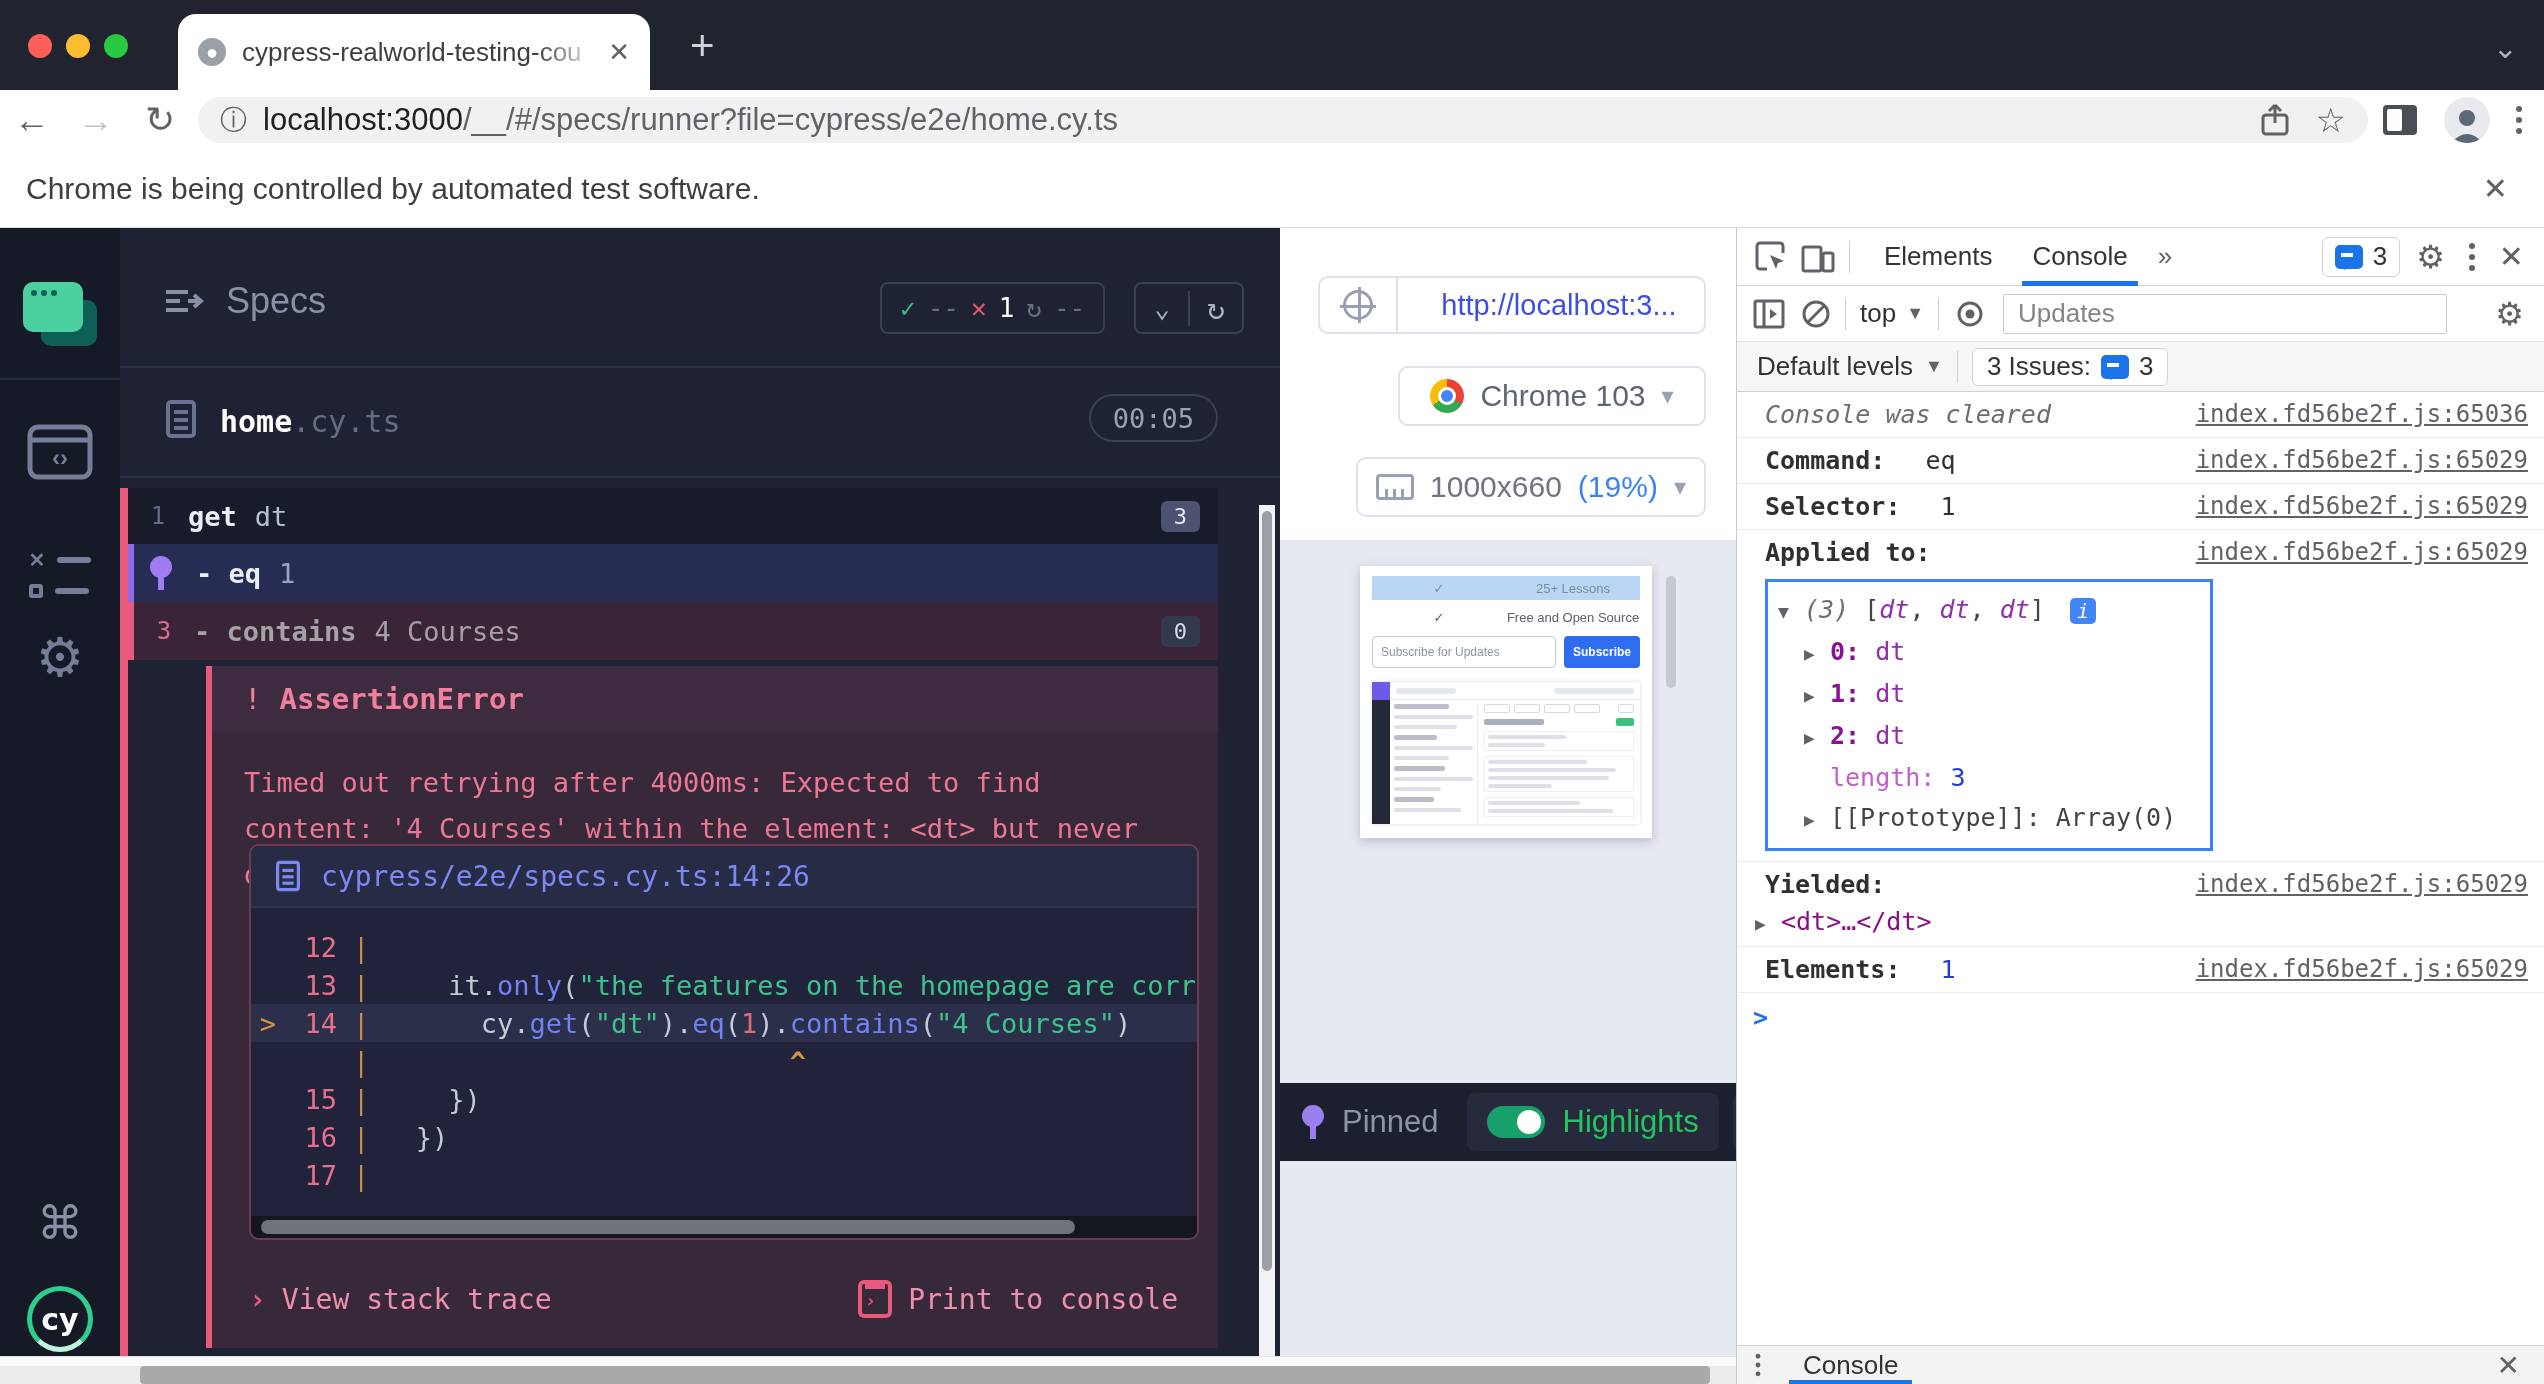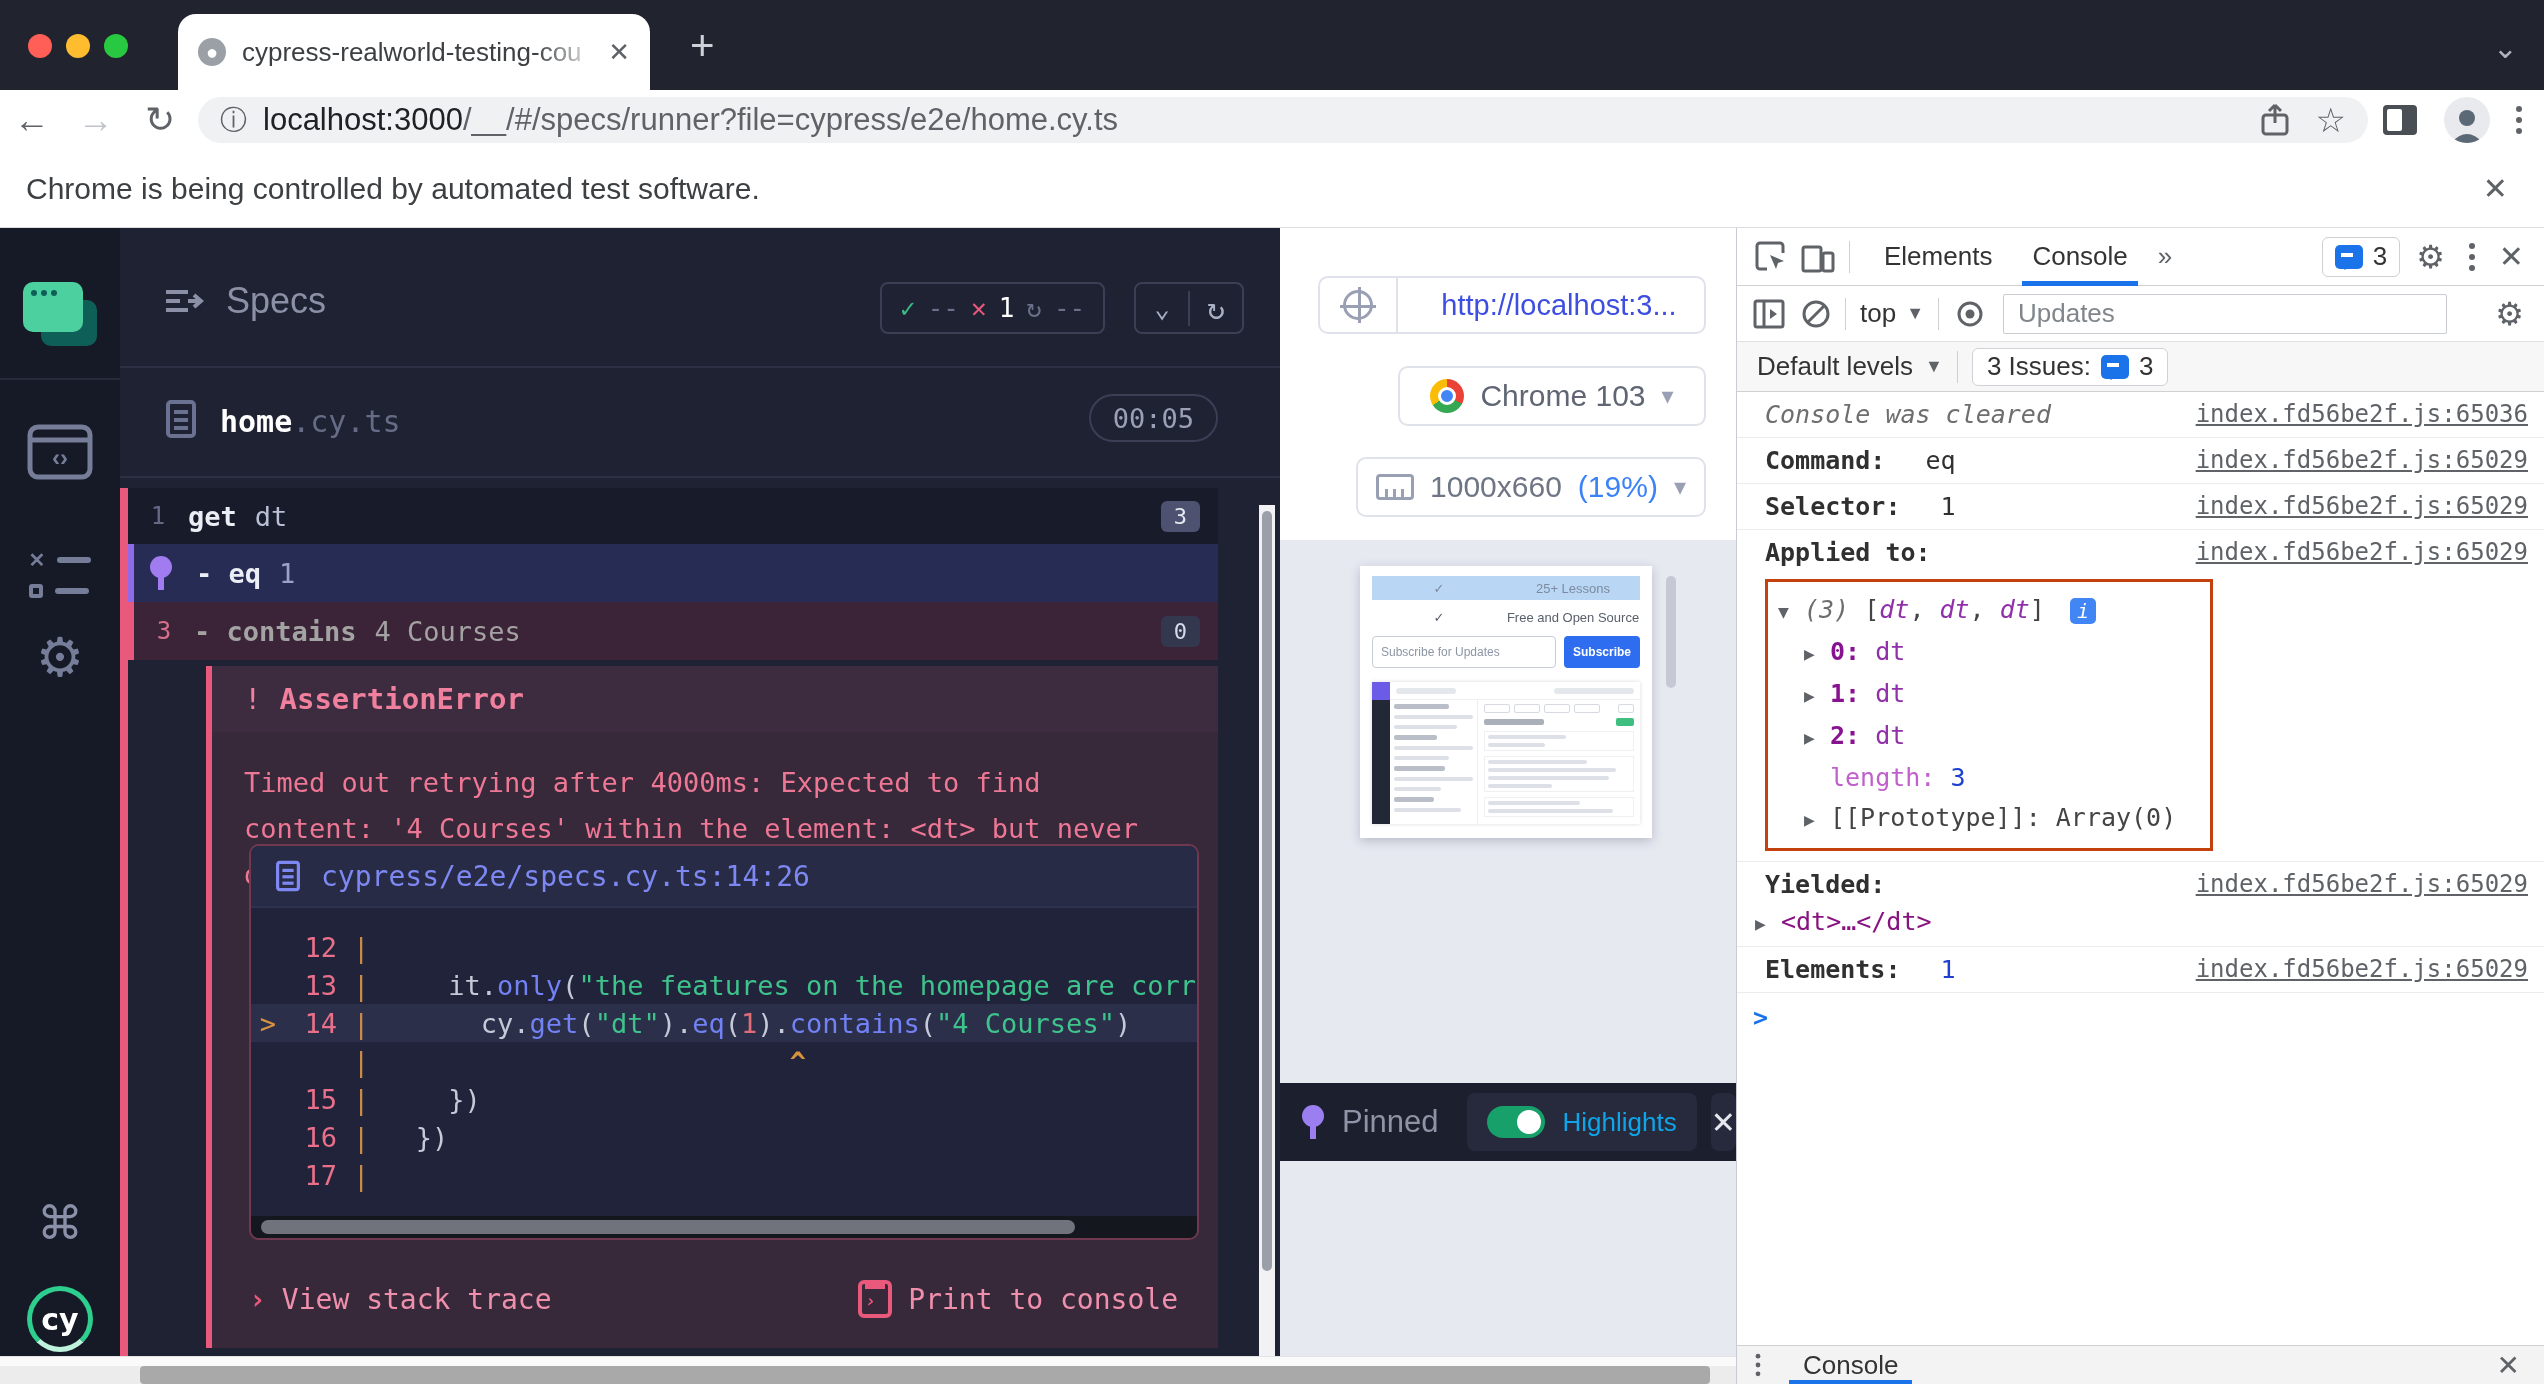--- a/index.html
+++ b/index.html
@@ -203,21 +203,21 @@
 
   #pinbar { position:absolute; left:0; top:855px; width:100%; height:78px; background:#1c1f2d;
     display:flex; align-items:center; }
   #pinbar .pin { margin-left:22px; margin-right:18px; flex:none; }
   #pinbar .pin .hd { background:#9b7ff0; } #pinbar .pin .st { background:#9b7ff0; }
   #pin-label { color:#8e93a6; font-size:31px; }
   #hl-group { margin-left:28px; height:58px; background:#262a3c; border-radius:8px; display:flex;
     align-items:center; padding:0 20px; gap:18px; }
   .toggle { width:58px; height:32px; border-radius:16px; background:#18a06a; position:relative; }
   .toggle i { position:absolute; right:4px; top:4px; width:24px; height:24px; border-radius:50%; background:#fff; }
-  #hl-label { color:#0ea5e9; font-size:26px; }
+  #hl-label { color:#22c55e; font-size:31px; }
   #pin-close { margin-left:14px; width:56px; height:58px; background:#262a3c; border-radius:8px; color:#e6e8f0;
     font-size:30px; display:flex; align-items:center; justify-content:center; }
 
   
   #devtools { position:relative; width:808px; height:100%; background:#fff; border-left:1px solid #c9ccd2;
     flex:none; font-size:26px; color:#333; }
   #dt-tabs { position:absolute; top:0; left:0; right:0; height:58px; border-bottom:1px solid #d0d0d0;
     display:flex; align-items:center; }
   .dt-ic { color:#5f6368; }
   #dt-tabs .sep, #dt-filterbar .sep, #dt-levels .sep { width:1px; height:32px; background:#d0d0d0; margin:0 14px; }
@@ -246,21 +246,21 @@
 
   #dt-console { position:absolute; top:164px; left:0; right:0; bottom:39px; overflow:hidden;
     font-family:"DejaVu Sans Mono", monospace; font-size:25px; color:#303030; }
   .dt-row { border-bottom:1px solid #ececec; padding:8px 16px 8px 28px; display:flex; align-items:flex-start; }
   .dt-key { font-weight:bold; }
   .dt-val { margin-left:40px; }
   .dt-link { margin-left:auto; color:#5f6368; text-decoration:underline; font-size:24px; white-space:nowrap; }
   .ital { font-style:italic; color:#6e6e6e; }
   .blueval { color:#1e40cf; }
   .dt-noborder { border-bottom:none; }
-  #applied-box { margin:4px 0 10px 28px; width:448px; border:3px solid #c2410c; padding:8px 10px; line-height:40px; }
+  #applied-box { margin:4px 0 10px 28px; width:448px; border:3px solid #3b82f6; padding:8px 10px; line-height:40px; }
   .disc { color:#5f6368; font-size:18px; display:inline-block; width:26px; }
   .purp { color:#9031aa; font-style:italic; }
   .keypurp { color:#881391; font-weight:bold; }
   .lenkey { color:#c061cb; }
   .graytok { color:#444; }
   .ibadge { display:inline-block; width:26px; height:26px; background:#4285f4; color:#fff; border-radius:5px;
     text-align:center; font-style:italic; font-size:20px; line-height:26px; margin-left:10px; }
   .idt { padding-left:26px; }
   .idt2 { padding-left:52px; }
   #yield-val { color:#881280; padding:0 16px 10px 44px; }

